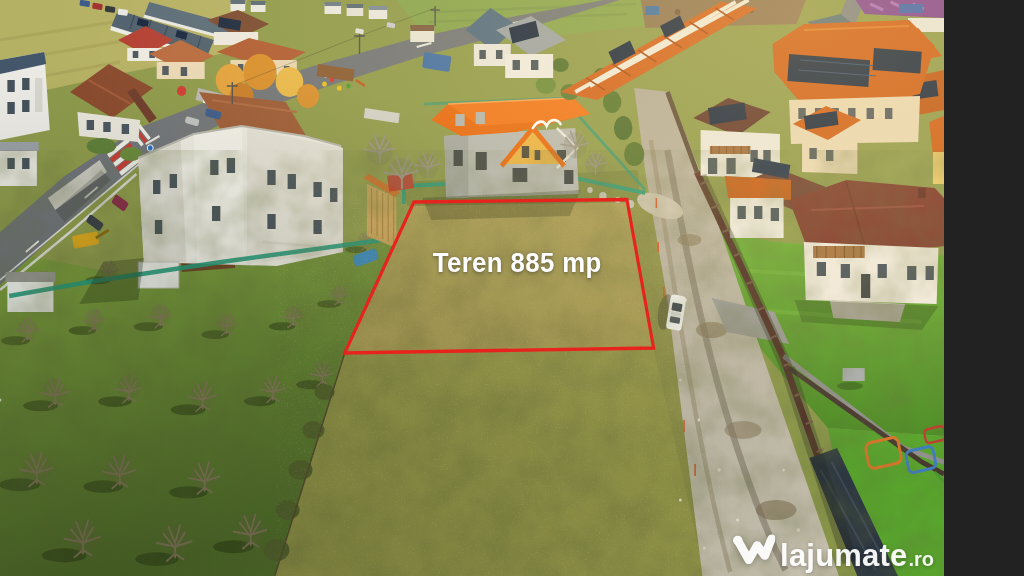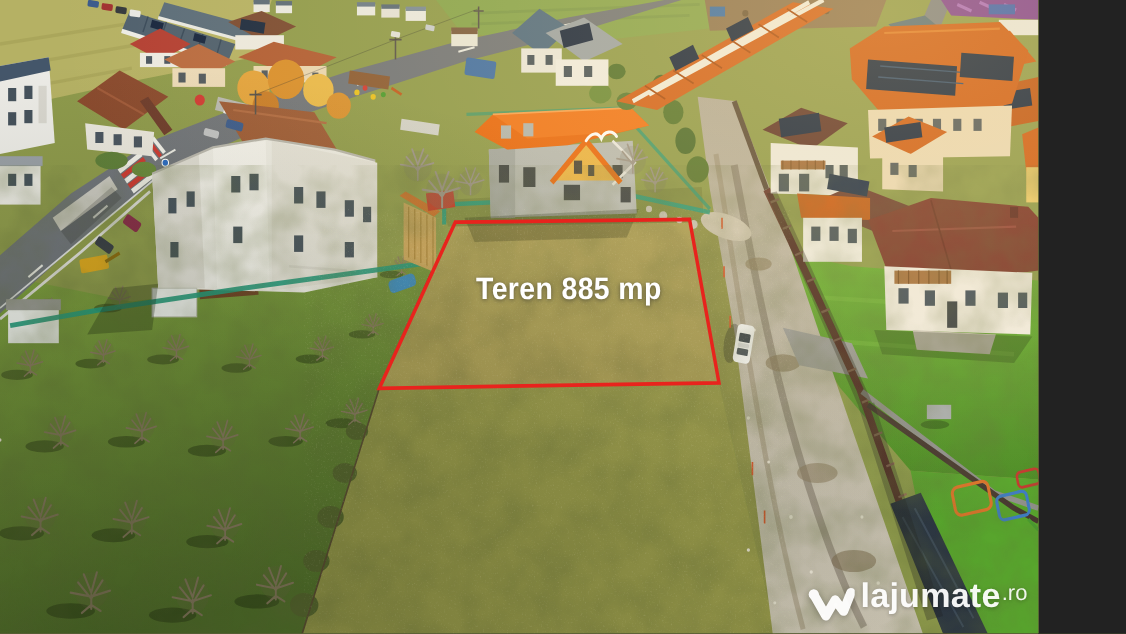--- a/index.html
+++ b/index.html
@@ -5,25 +5,25 @@
   html,body{margin:0;padding:0;background:#222;}
   .stage{position:relative;width:944px;height:576px;overflow:hidden;
          background:#8e9a4c;font-family:"Liberation Sans",sans-serif;}
   svg.scene{position:absolute;left:0;top:0;width:100%;height:100%;display:block;}
   [data-name="plot-outline"]{fill:rgba(232,35,29,0.03);stroke:var(--outline-color,#e8231d);
          stroke-width:3.4;stroke-linejoin:miter;}
   .plot-label{fill:var(--label-color,#ffffff);font-weight:bold;font-size:28px;
          letter-spacing:.4px;text-anchor:middle;
          font-family:"Liberation Sans",sans-serif;
          filter:drop-shadow(0 1px 2px rgba(40,40,40,.55));}
-  .wm{position:absolute;right:10px;bottom:7px;display:flex;align-items:flex-start;
+  .wm{position:absolute;right:10px;bottom:7px;display:flex;align-items:flex-end;
       color:var(--watermark-color,#ffffff);opacity:.94;
       text-shadow:0 1px 4px rgba(0,0,0,.30);}
   .wm-brand{font-size:31px;font-weight:bold;line-height:.85;letter-spacing:.2px;}
-  .wm-tld{font-size:20px;font-weight:normal;line-height:1;margin-left:1px;opacity:.97;}
+  .wm-tld{font-size:20px;font-weight:bold;line-height:1;margin-left:1px;opacity:.97;}
   .wm svg{margin-right:5px;margin-bottom:2px;filter:drop-shadow(0 1px 3px rgba(0,0,0,.25));}
 </style>
 </head>
 <body>
 
 <div class="stage" data-name="aerial-photo">
 <svg class="scene" viewBox="0 0 1024 576" preserveAspectRatio="none" data-name="photo-scene" aria-hidden="true">
   <defs>
     <linearGradient id="orchardG" x1="0" y1="0" x2="0.3" y2="1">
       <stop offset="0" stop-color="#7fa040"></stop>

